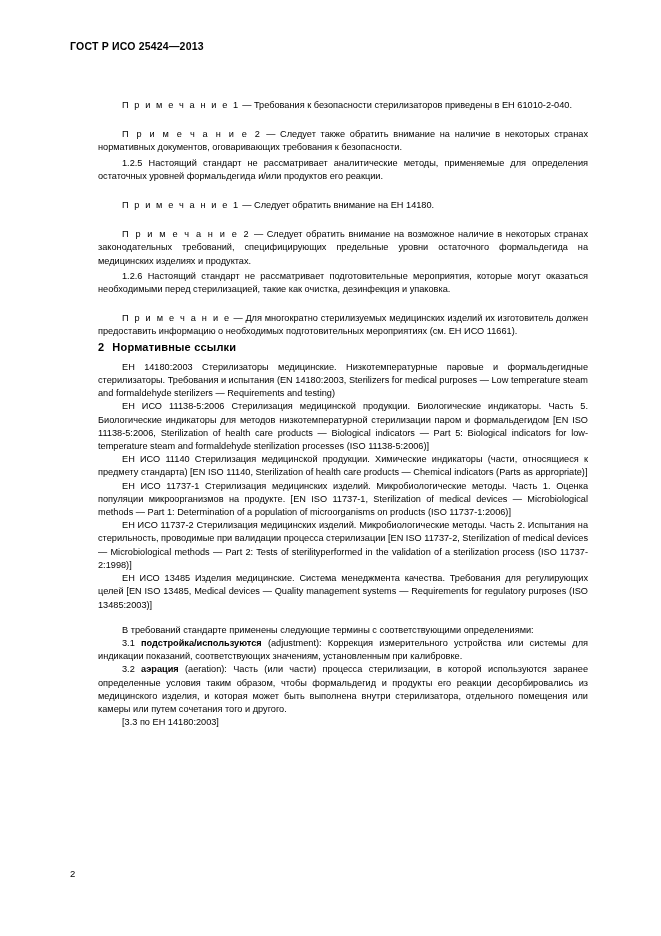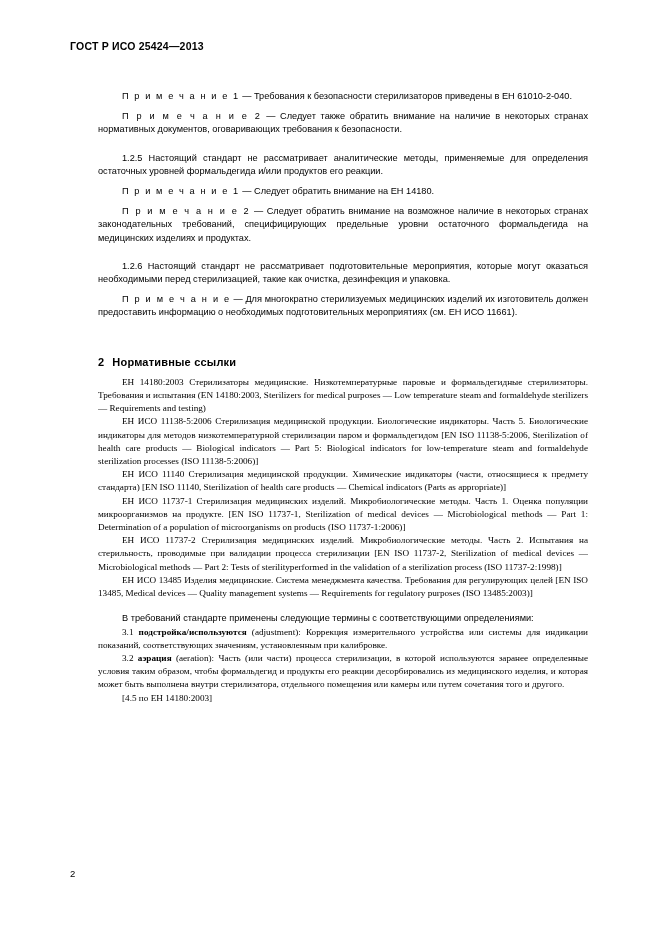--- a/index.html
+++ b/index.html
@@ -37,39 +37,38 @@
     left: 98px;
     width: 490px;
   }
   p {
     margin: 0 0 0 0;
     font-size: 9.2px;
     line-height: 13.2px;
     text-align: justify;
   }
   .note {
-    margin-top: 7px;
+    margin-top: 16px;
     text-indent: 24px;
   }
   .note .lbl {
     letter-spacing: 1.6px;
   }
   .para {
-    margin-top: 15px;
+    margin-top: 2px;
     text-indent: 24px;
   }
   .std {
     margin-top: 0;
     text-indent: 24px;
-    font-family: Liberation Serif, serif;
   }
   .h2 {
     font-size: 11px;
     font-weight: bold;
-    margin-top: 36px;
+    margin-top: 2px;
     margin-bottom: 0;
     text-indent: 0;
     letter-spacing: 0.2px;
   }
   .h2 .num {
     margin-right: 8px;
   }
   .block-after-h {
     margin-top: 12px;
   }
@@ -116,19 +115,19 @@
     <p class="std">ЕН ИСО 11737-2 Стерилизация медицинских изделий. Микробиологические методы. Часть 2. Испытания на стерильность, проводимые при валидации процесса стерилизации [EN ISO 11737-2, Sterilization of medical devices — Microbiological methods — Part 2: Tests of sterilityperformed in the validation of a sterilization process (ISO 11737-2:1998)]</p>
     <p class="std">ЕН ИСО 13485 Изделия медицинские. Система менеджмента качества. Требования для регулирующих целей [EN ISO 13485, Medical devices — Quality management systems — Requirements for regulatory purposes (ISO 13485:2003)]</p>
 
 
     <p class="para block-after-h">В требований стандарте применены следующие термины с соответствующими определениями:</p>
 
     <p class="std"><span>3.1</span><span>&nbsp;</span><span class="bold">подстройка/используются</span><span> (adjustment): Коррекция измерительного устройства или системы для индикации показаний, соответствующих значениям, установленным при калибровке.</span></p>
 
     <p class="std"><span>3.2</span><span>&nbsp;</span><span class="bold">аэрация</span><span> (aeration): Часть (или части) процесса стерилизации, в которой используются заранее определенные условия таким образом, чтобы формальдегид и продукты его реакции десорбировались из медицинского изделия, и которая может быть выполнена внутри стерилизатора, отдельного помещения или камеры или путем сочетания того и другого.</span></p>
 
-    <p class="std">[4.5 по ЕН 14180:2003]</p>
+    <p class="std">[3.3 по ЕН 14180:2003]</p>
 
   </div>
 
   <div class="pagenum">2</div>
 
 </div>
 
 </body></html>

